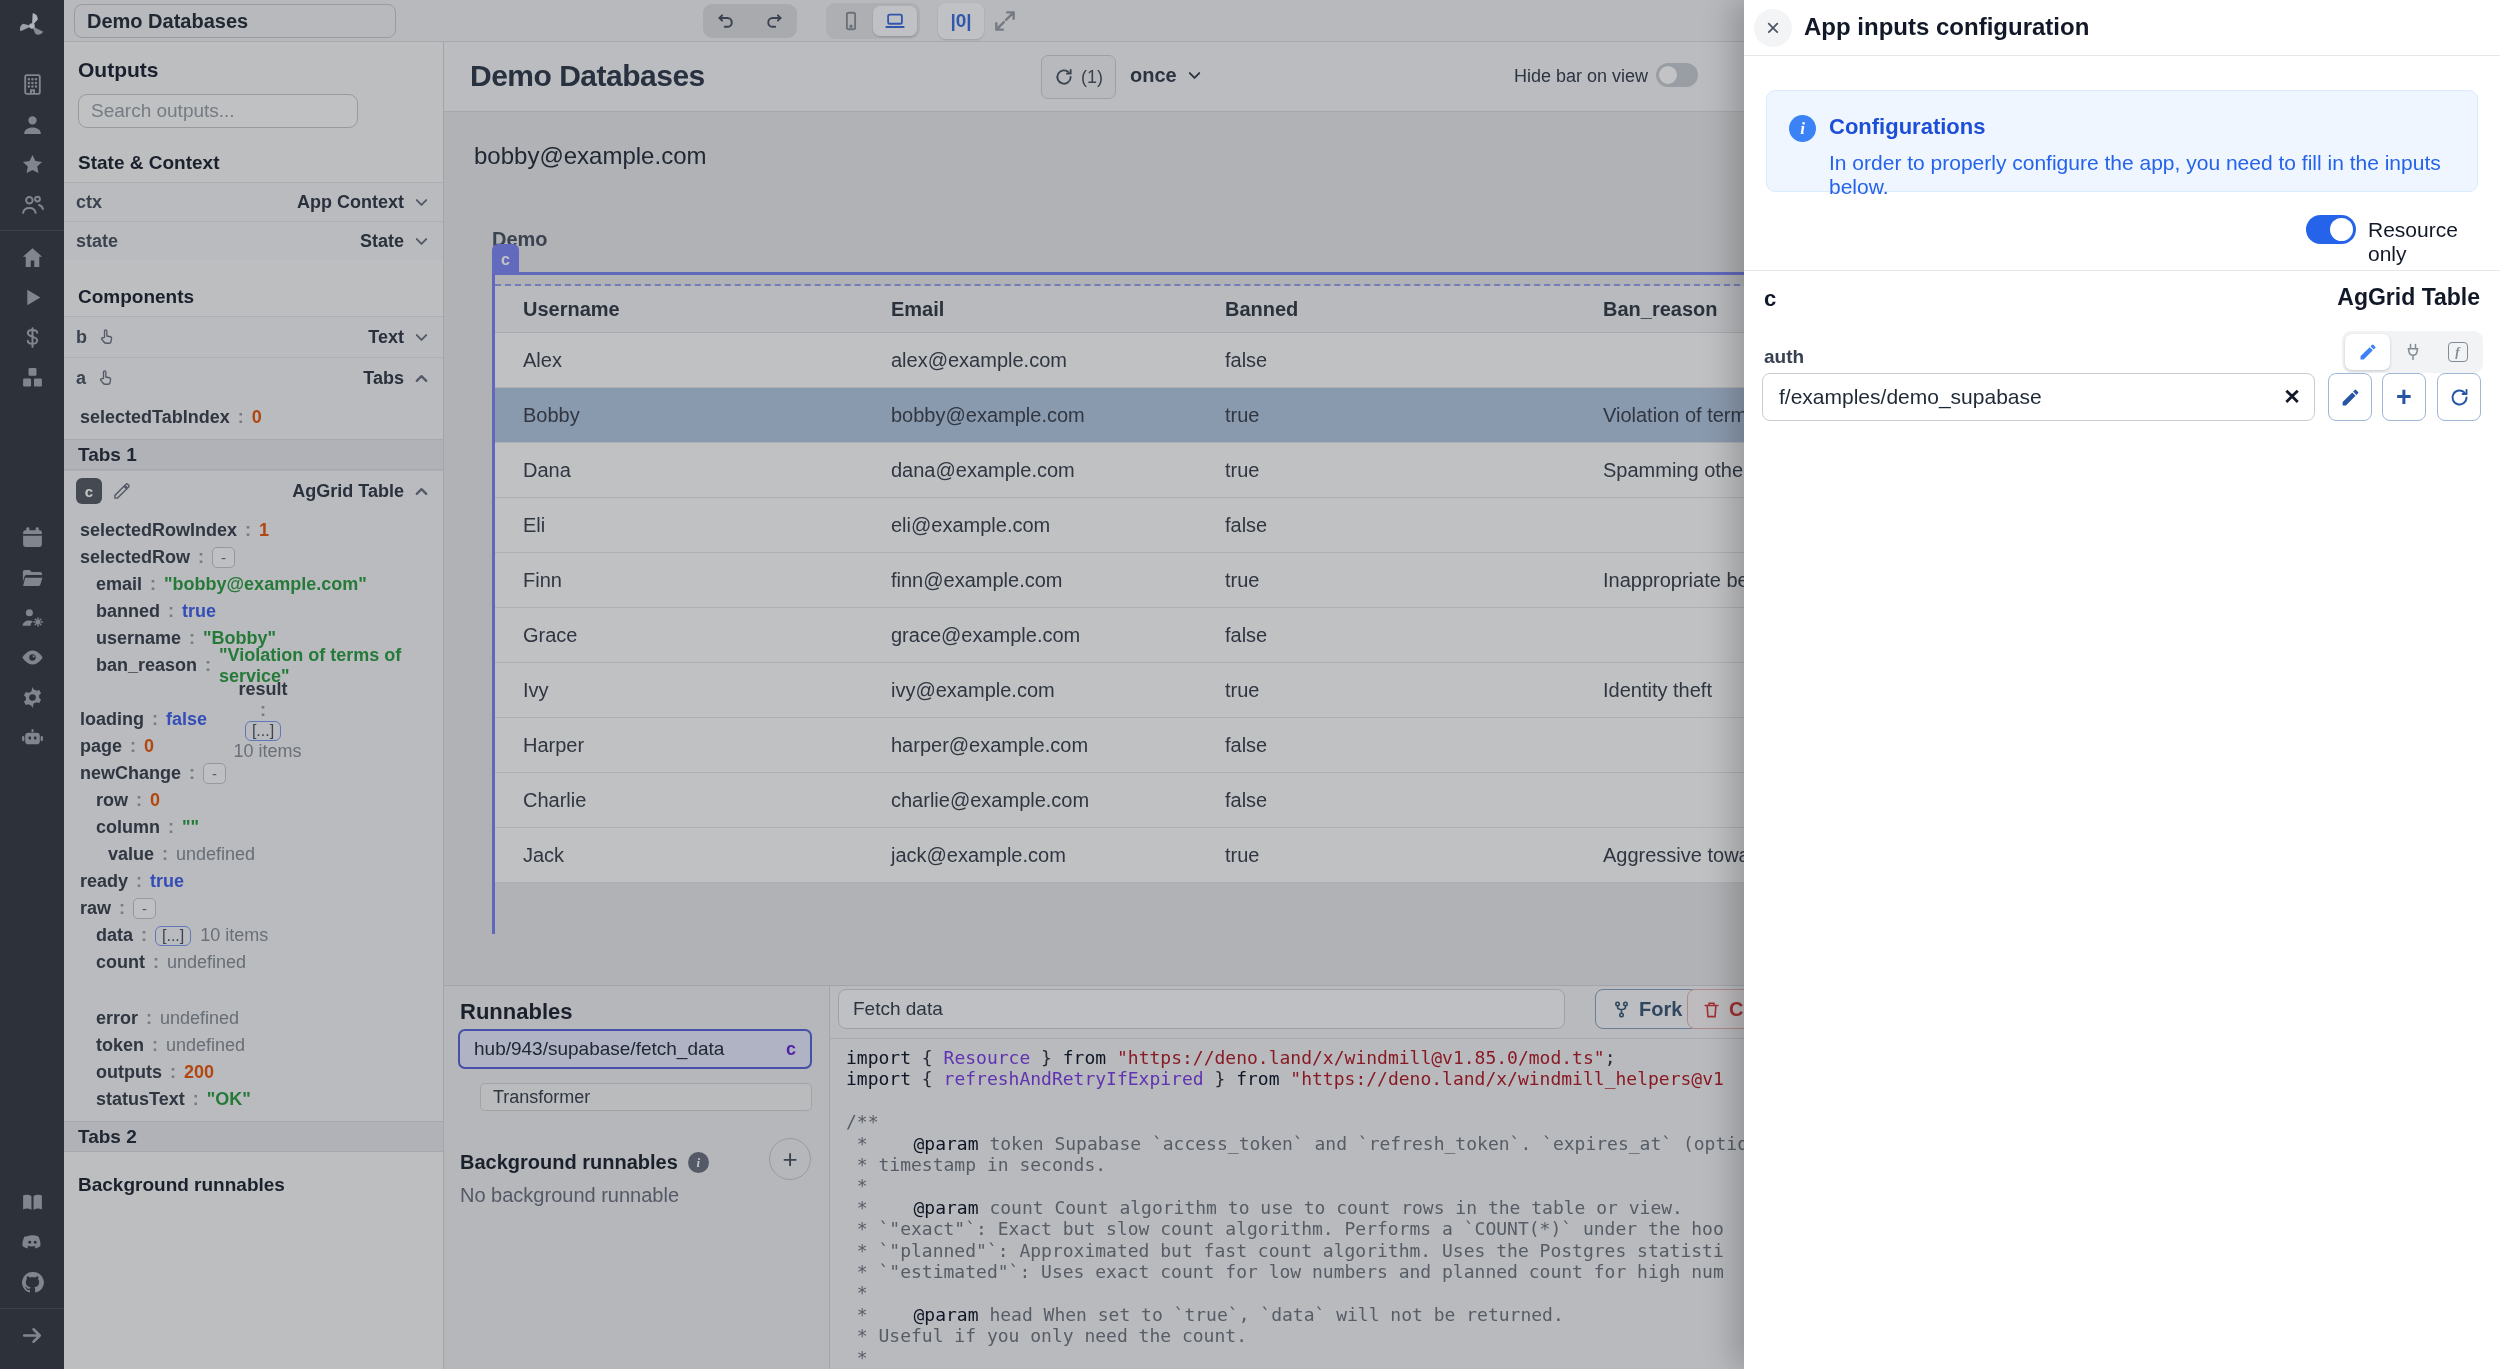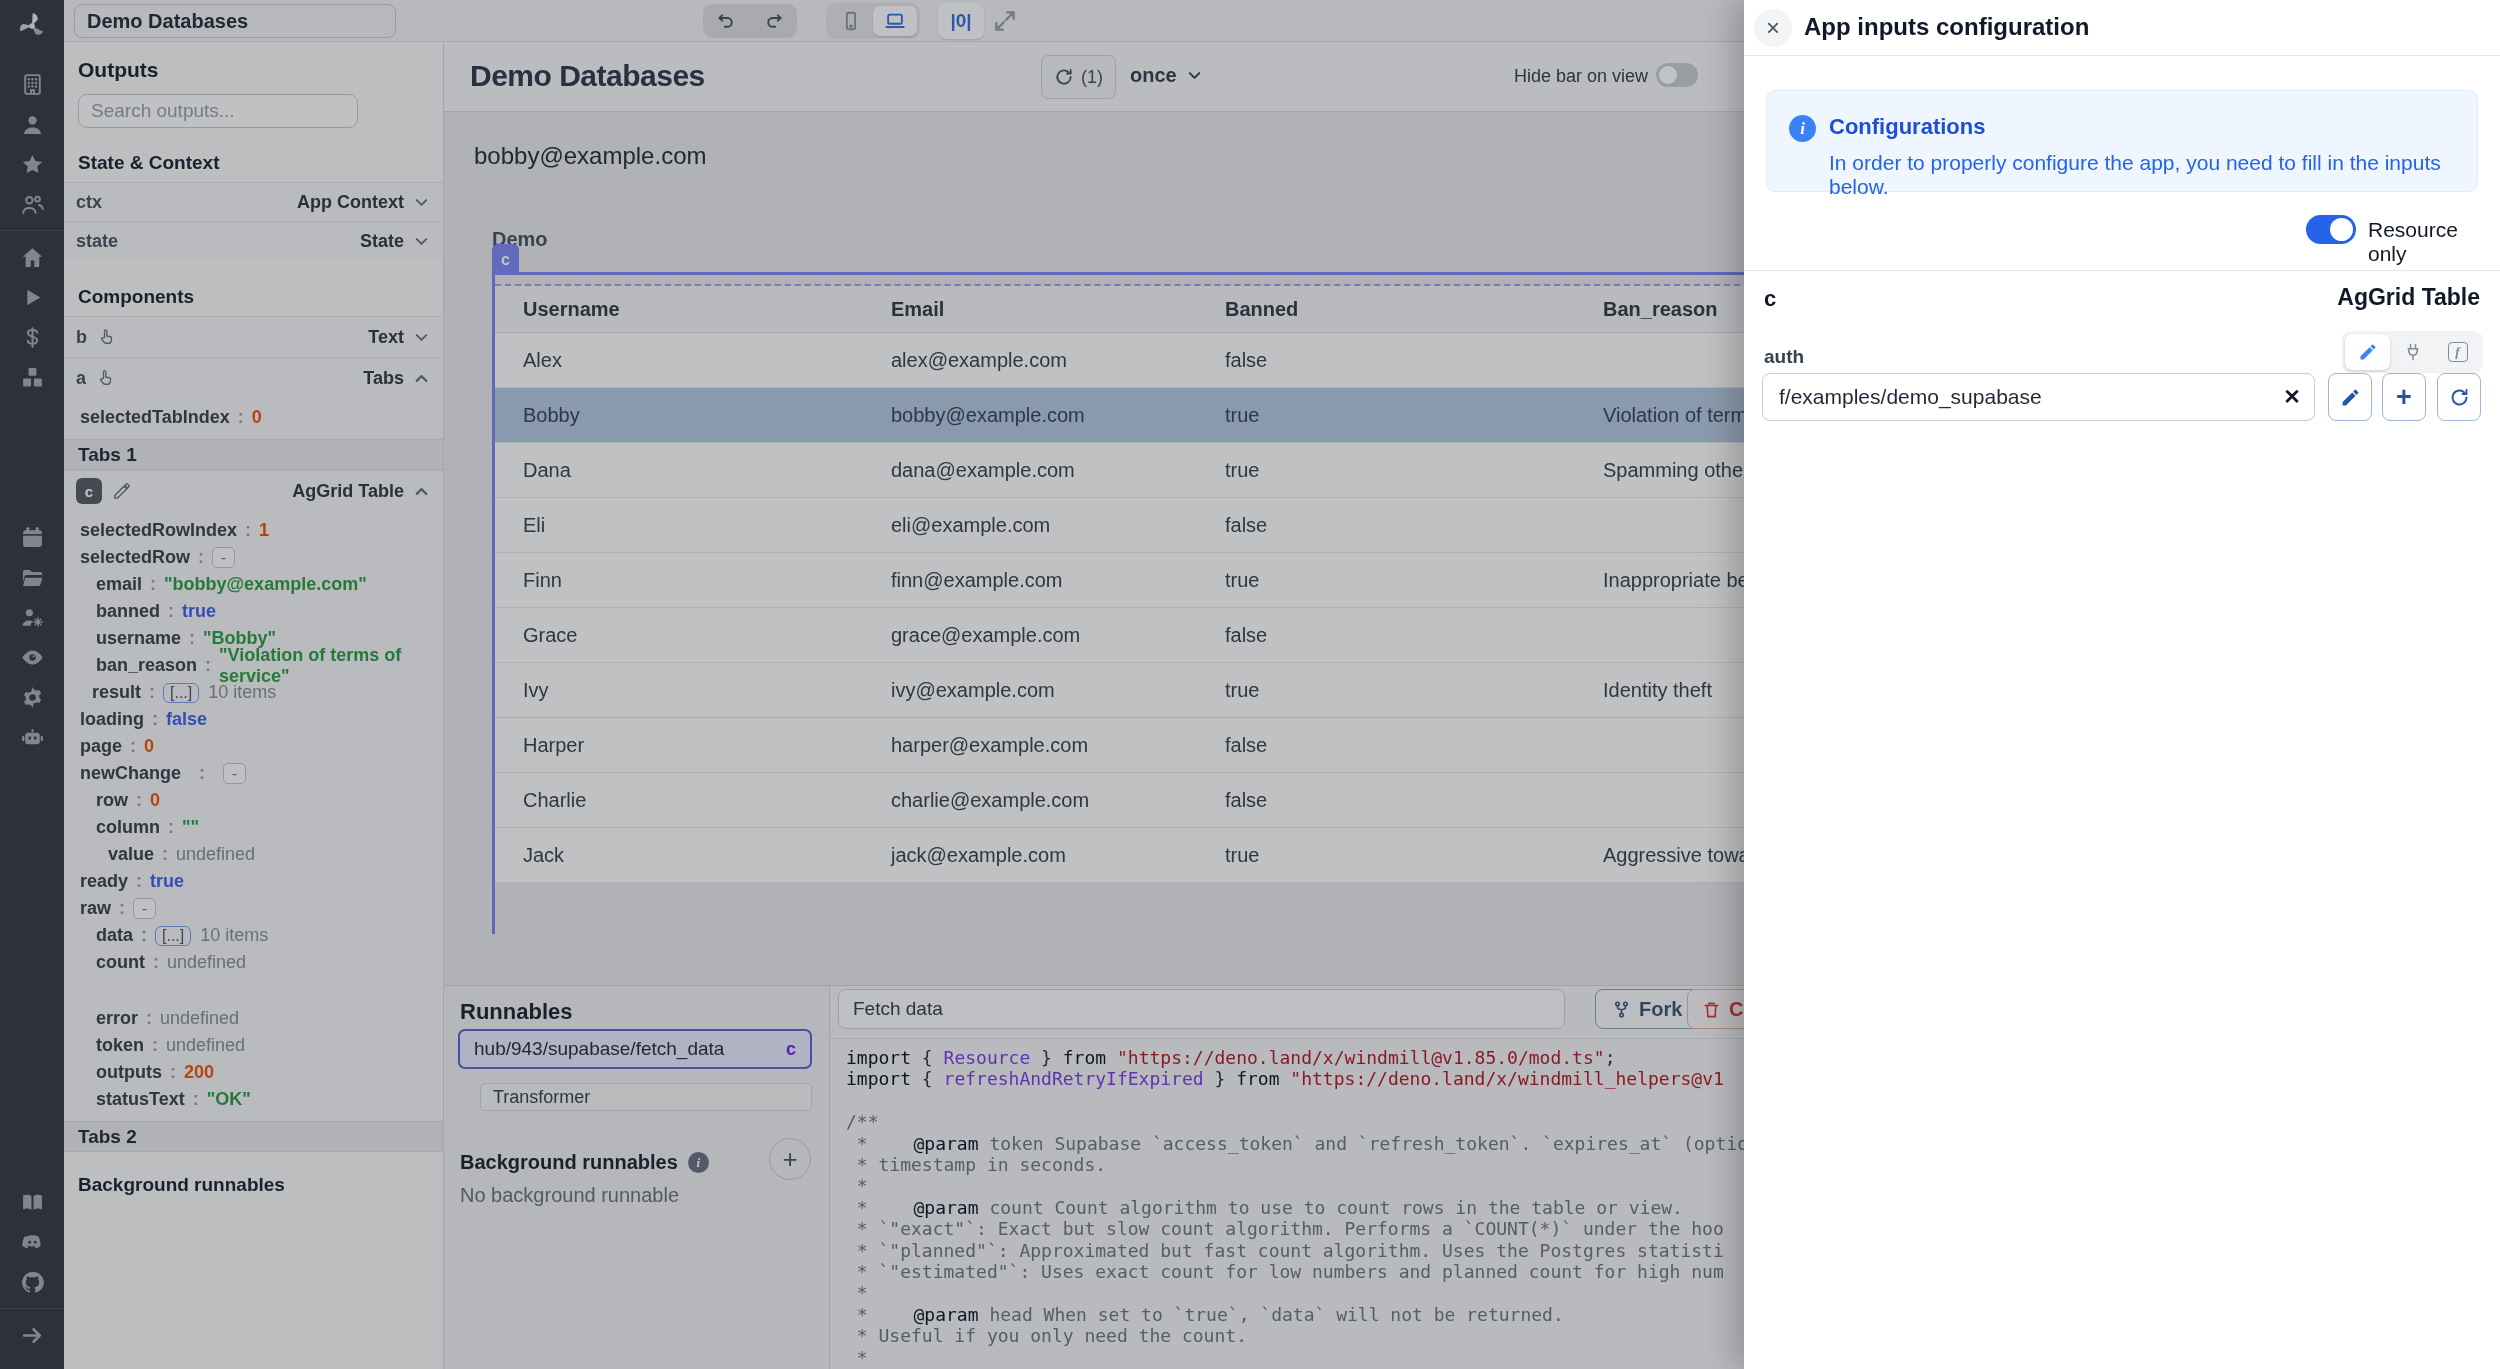--- a/index.html
+++ b/index.html
@@ -424,37 +424,37 @@
           <div class="kv" style="padding-left: 32px;">
             <span class="k">username</span>
             <span class="colon">:</span>
             <span class="v-str">"Bobby"</span>
           </div>
           <div class="kv" style="padding-left: 32px;">
             <span class="k">ban_reason</span>
             <span class="colon">:</span>
             <span class="v-str">"Violation of terms of service"</span>
           </div>
-          <div class="kv" style="padding-left: 28px;">
+          <div class="kv" style="padding-left: 19px; flex-direction: column;">
             <span class="k">result</span>
             <span class="colon">:</span>
             <span class="v-items">[...]</span>
             <span class="v-extra">10 items</span>
           </div>
           <div class="kv" style="padding-left: 16px;">
             <span class="k">loading</span>
             <span class="colon">:</span>
             <span class="v-bool">false</span>
           </div>
           <div class="kv" style="padding-left: 16px;">
             <span class="k">page</span>
             <span class="colon">:</span>
             <span class="v-num">0</span>
           </div>
-          <div class="kv" style="padding-left: 16px; gap: 10px;">
+          <div class="kv" style="padding-left: 16px;">
             <span class="k">newChange</span>
             <span class="colon">:</span>
             <span class="v-box">-</span>
           </div>
           <div class="kv" style="padding-left: 32px;">
             <span class="k">row</span>
             <span class="colon">:</span>
             <span class="v-num">0</span>
           </div>
           <div class="kv" style="padding-left: 32px;">

